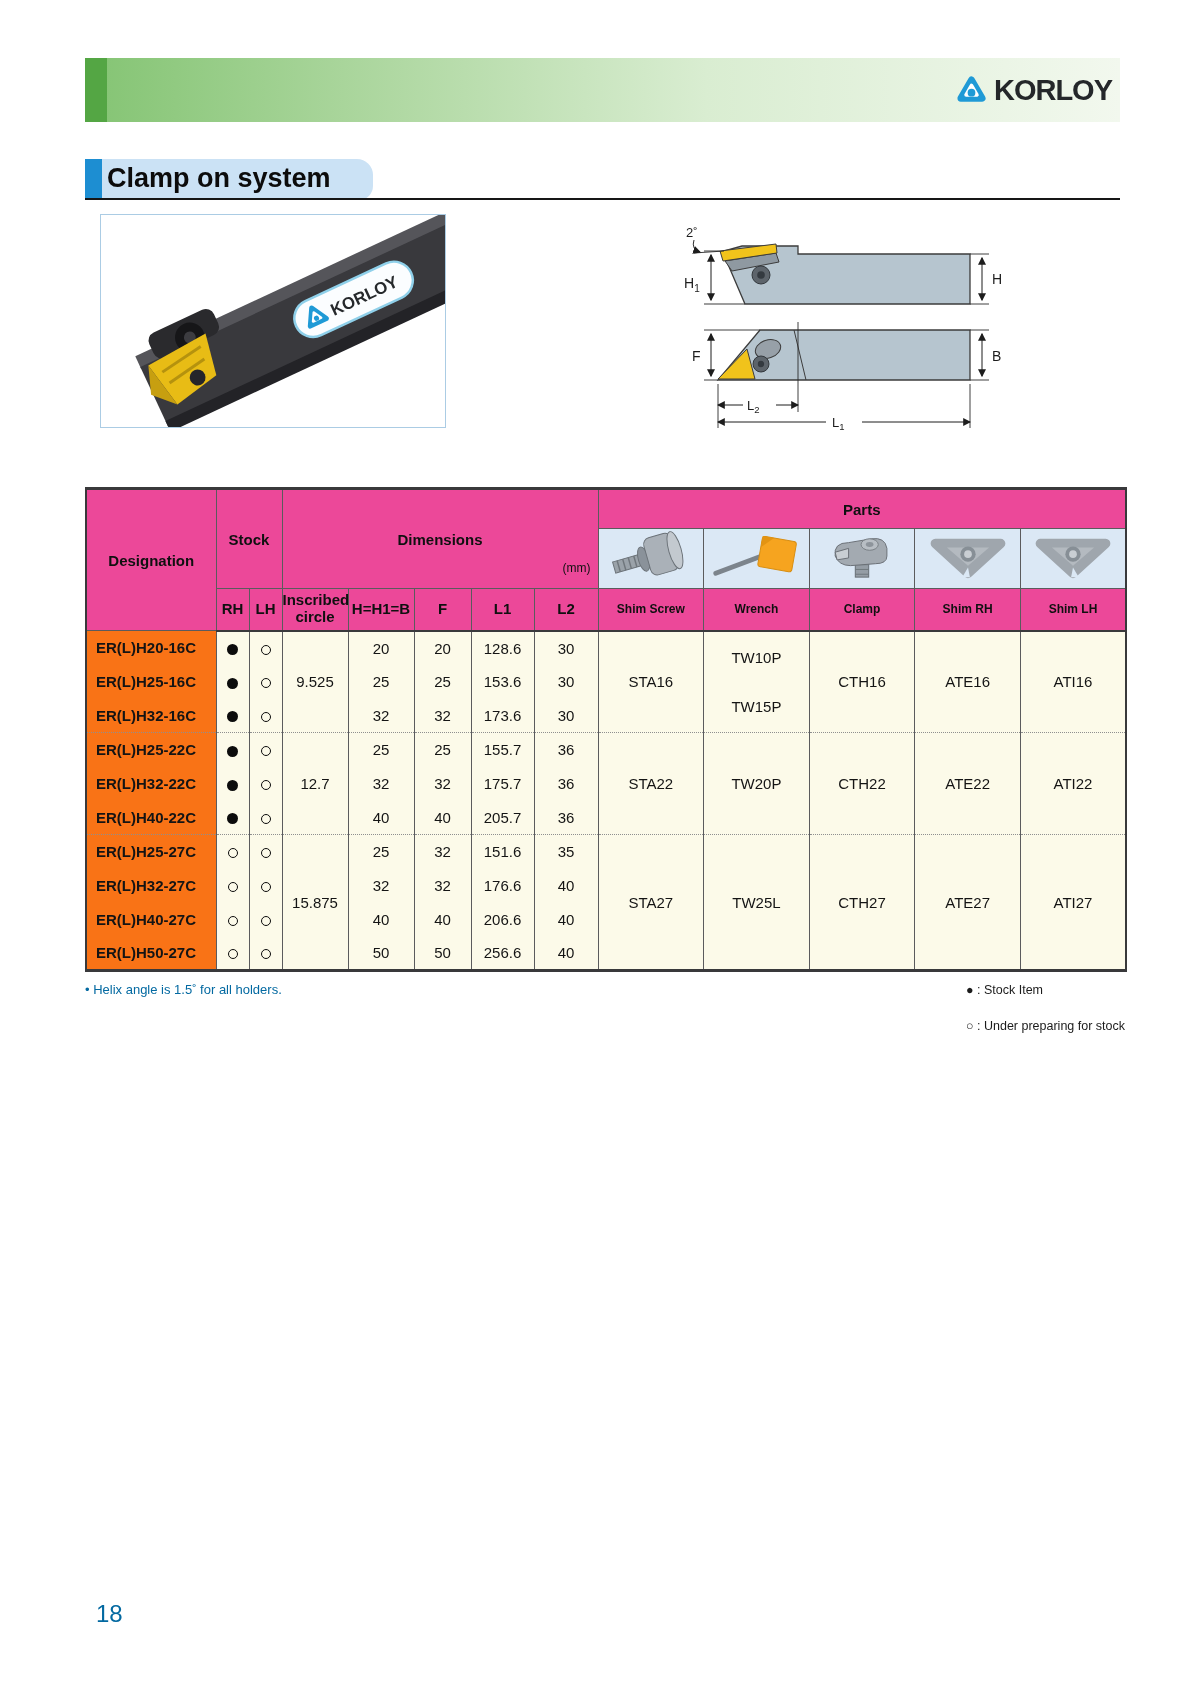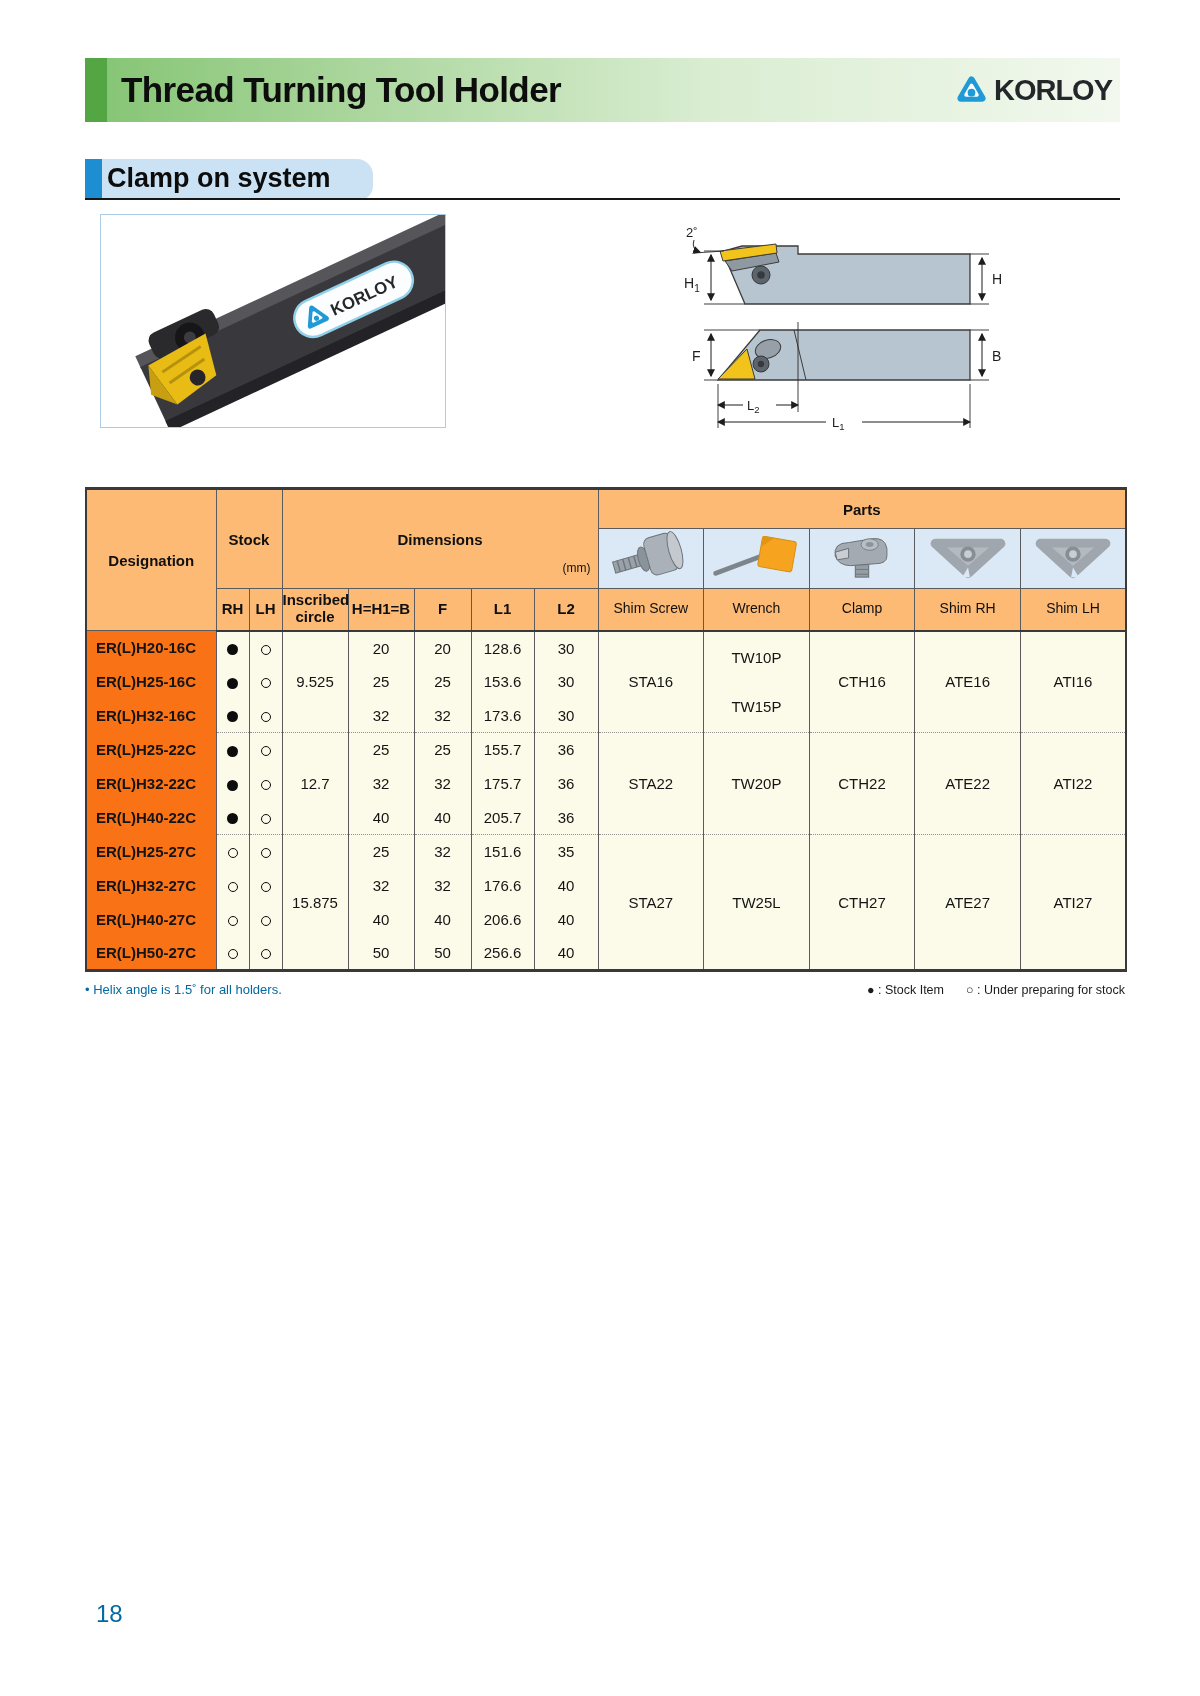--- a/index.html
+++ b/index.html
@@ -35,56 +35,55 @@
   .diagram-wrap { position:absolute; left:648px; top:222px; width:462px; height:215px; }
   
   .spec-table {
     position:absolute; left:85px; top:487px; width:1040px;
     border-collapse:collapse; table-layout:fixed;
     border:2px solid #39393b; border-top:3px solid #39393b; border-bottom:3px solid #39393b;
   }
   .c-des{width:130px}.c-rh{width:33px}.c-lh{width:33px}.c-ins{width:66px}
   .c-h{width:66px}.c-f{width:57px}.c-l1{width:63px}.c-l2{width:64px}.c-p{width:105.6px}
   .spec-table th, .spec-table td { border:1px solid #5b5b5d; }
-  .spec-table thead th { background:#fdba74; font-size:15px; font-weight:bold; color:#101010; text-align:center; vertical-align:middle; }
+  .spec-table thead th { background:#ec4899; font-size:15px; font-weight:bold; color:#101010; text-align:center; vertical-align:middle; }
   tr.h1 { height:40px; } tr.h2 { height:58px; } tr.h3 { height:42px;padding-left:24px; }
   .h2 .img-cell { background:#dbe8f5; padding:2px 0; }
   .th-dim { position:relative; }
   .mm { position:absolute; right:7px; bottom:13px; font-size:12px; font-weight:normal; }
   .h3 th { border-bottom:2.5px solid #39393b; font-size:14.5px; line-height:1.12; }
-  .h3 th.part-sub { font-weight:normal; font-size:14px; }
+  .h3 th.part-sub { font-weight:bold; font-size:12px; }
   .spec-table tbody td {
     background:#fcfae9; font-size:15px; text-align:center; vertical-align:middle;
     height:34px; border-top:none; border-bottom:none; color:#141414;
   }
   .spec-table tbody td.designation {
     background:#f97316; text-align:left; padding-left:9px; font-weight:bold; font-size:15px;
   }
   .spec-table tbody tr.group-start td { border-top:1px dotted #8f8f8f; }
   .dot { display:inline-block; vertical-align:middle; border-radius:50%; }
   .dot.filled { width:11px; height:11px; background:#0c0c0c; }
   .dot.open { width:10px; height:10px; border:1.6px solid #0c0c0c; background:transparent; }
   .wrench-line + .wrench-line { margin-top:32px; }
   
   .footnote {
     position:absolute; left:85px; top:982px; width:1040px;
     display:flex; justify-content:space-between; align-items:baseline;
   }
   .note-left { font-size:13px; color:#0369a1; }
-  .legend { display:flex; gap:22px; font-size:12.5px; color:#1b1b1b; }
+  .legend { display:flex; gap:22px; font-size:12.5px; color:#1b1b1b;flex-direction:column; }
   .page-number { position:absolute; left:96px; top:1600px; font-size:24px; color:#0369a1; }
   svg text { font-family:"Liberation Sans", sans-serif; }
 </style>
 </head>
 <body>
 
 <div class="page">
 
   <div class="header-bar">
-    <div class="header-title">Thread Turning Tool Holder</div>
     <div class="brand">
       <svg width="31" height="31" viewBox="0 0 32 32">
         <polygon points="16,5 27,24 5,24" fill="#1f9ad6" stroke="#1f9ad6" stroke-width="7" stroke-linejoin="round"></polygon>
         <polygon points="16,11 21.5,20.5 10.5,20.5" fill="#ffffff" stroke="#ffffff" stroke-width="4" stroke-linejoin="round"></polygon>
         <circle cx="16" cy="18.2" r="4" fill="#1f9ad6"></circle>
       </svg>
       <span class="brand-text">KORLOY</span>
     </div>
   </div>
   <div class="header-accent"></div>

